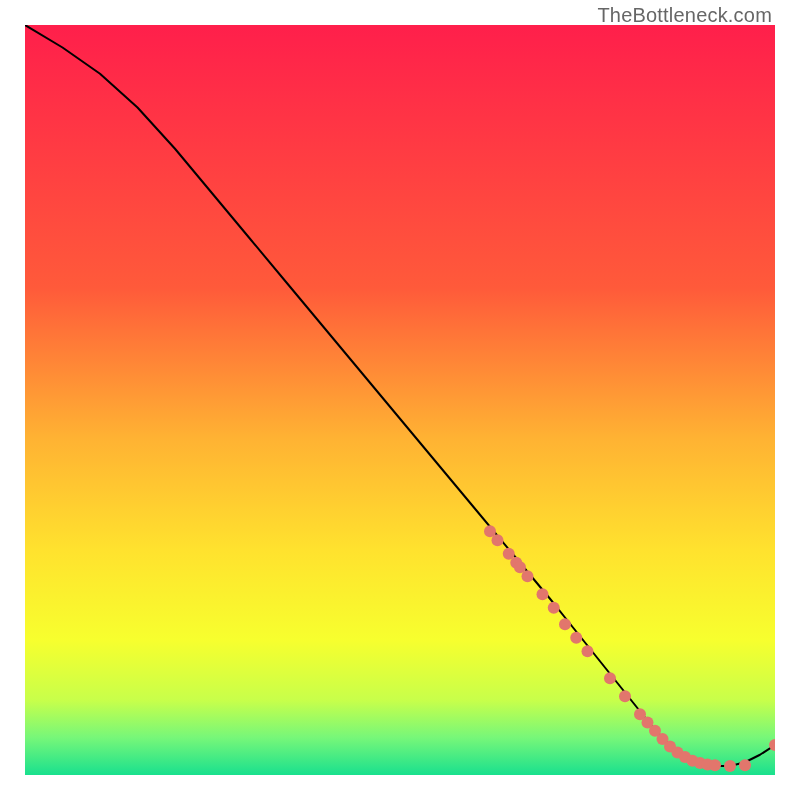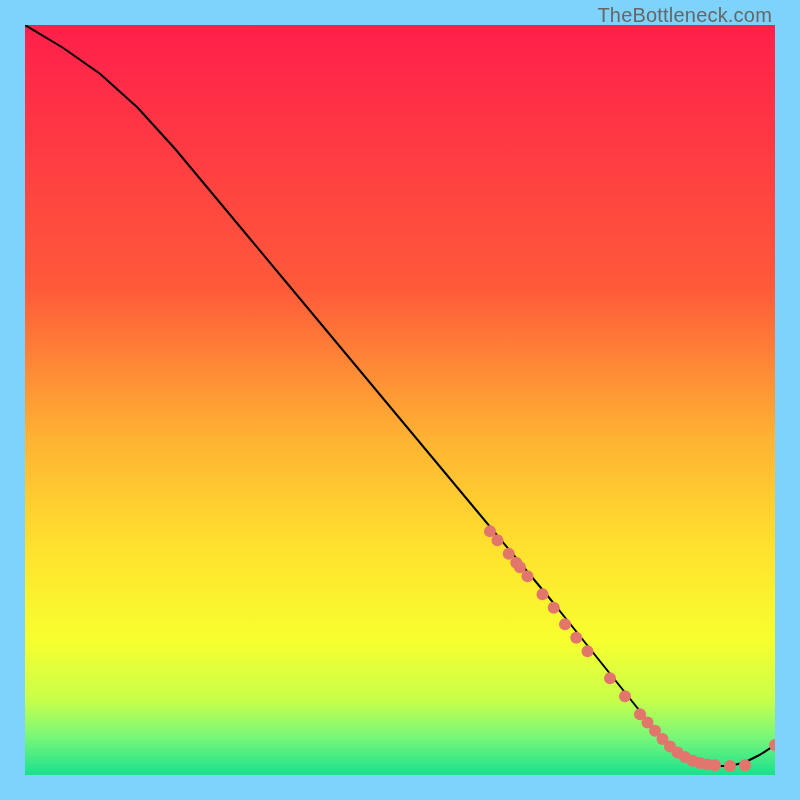--- a/index.html
+++ b/index.html
@@ -8,21 +8,21 @@
     width: 800px;
     height: 800px;
     overflow: hidden;
     background: #000;
     font-family: Arial, Helvetica, sans-serif;
   }
   .stage {
     position: relative;
     width: 800px;
     height: 800px;
-    background: #7dd3fc;
+    background: #ffffff;
   }
   .plot-area {
     position: absolute;
     left: 25px;
     top: 25px;
     width: 750px;
     height: 750px;
   }
   .watermark {
     position: absolute;

